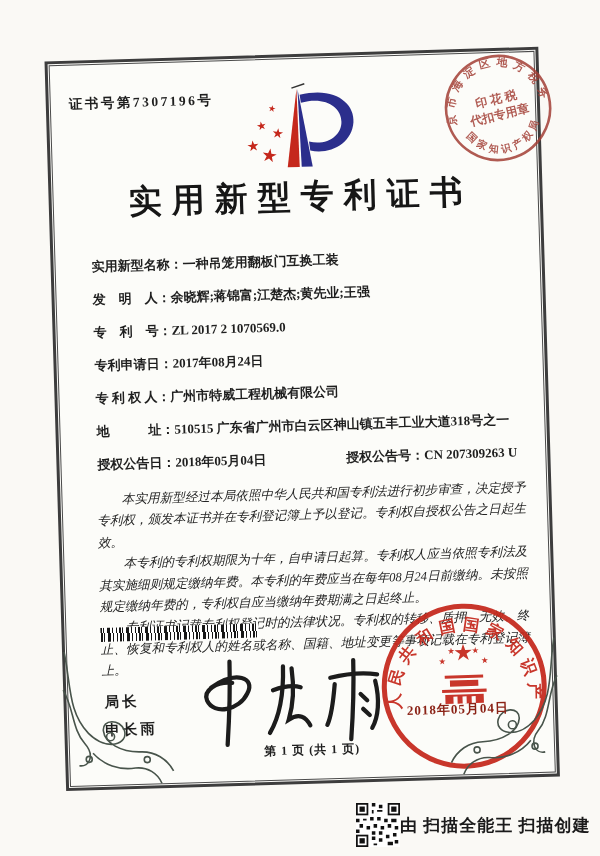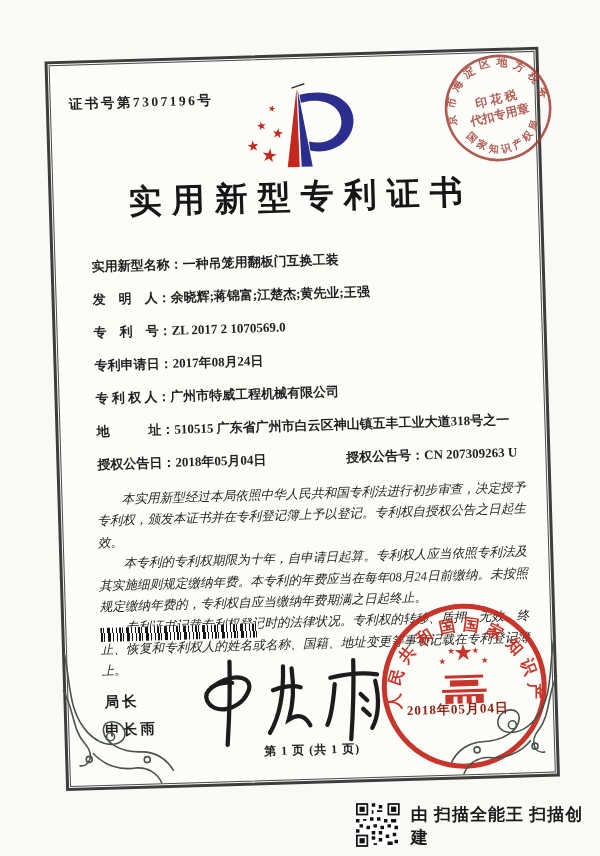--- a/index.html
+++ b/index.html
@@ -41,21 +41,21 @@
   .seal{position:absolute;left:312px;top:548px;width:172px;height:172px;opacity:.93;}
   .seal-date{
     position:absolute;left:306px;top:648px;width:170px;text-align:center;
     font-size:13px;font-weight:bold;color:#8b2317;letter-spacing:1px;z-index:3;
   }
   .page-info{position:absolute;left:0;right:0;top:685px;text-align:center;font-size:12px;font-weight:bold;letter-spacing:1px;}
   .orn{position:absolute;pointer-events:none;}
   .orn-bl{left:-9px;bottom:-10px;}
   .orn-br{right:-9px;bottom:-10px;transform:scale(-1,1);}
   .stamp{position:absolute;left:392px;top:0px;width:114px;height:114px;transform:rotate(-12deg);opacity:.85;}
-  .scan{position:absolute;left:356px;top:803px;display:flex;gap:11px;}
+  .scan{position:absolute;left:356px;top:803px;display:flex;align-items:center;}
   .scan-text{font-size:17px;font-weight:bold;color:#1a1a1a;letter-spacing:1px;font-family:"Liberation Serif",serif;}
   svg text{font-family:"Liberation Serif","DejaVu Serif",serif;}
 </style>
 </head>
 <body>
 
 <div class="sheet">
   <div class="frame">
     <div class="frame-inner"></div>
 

